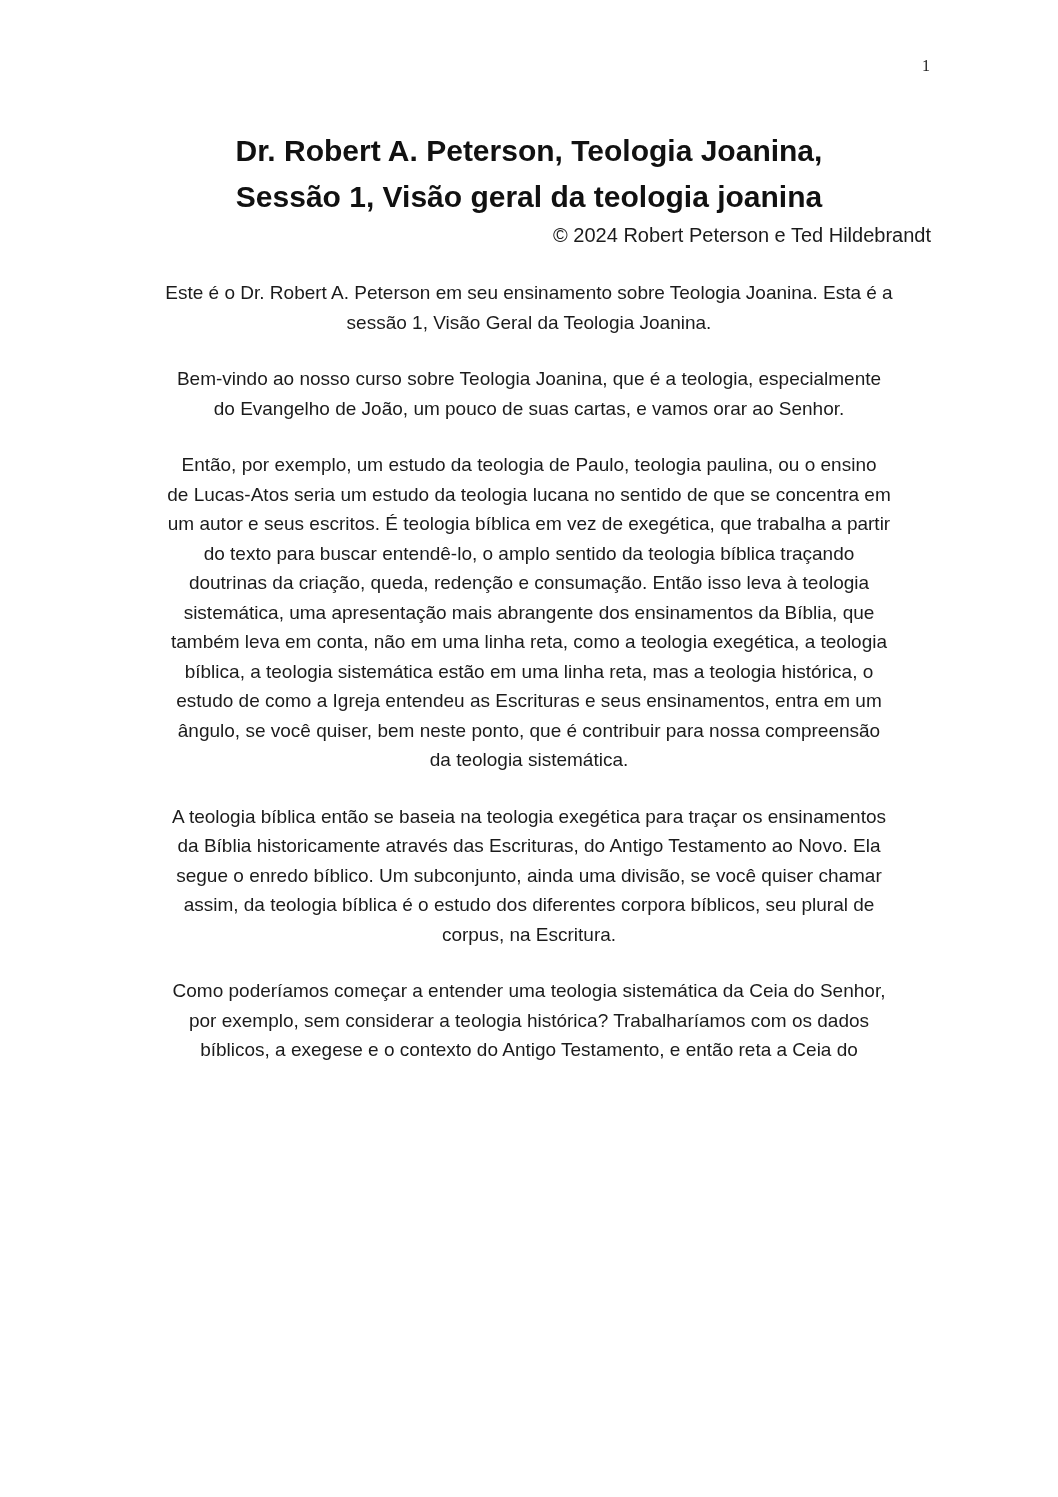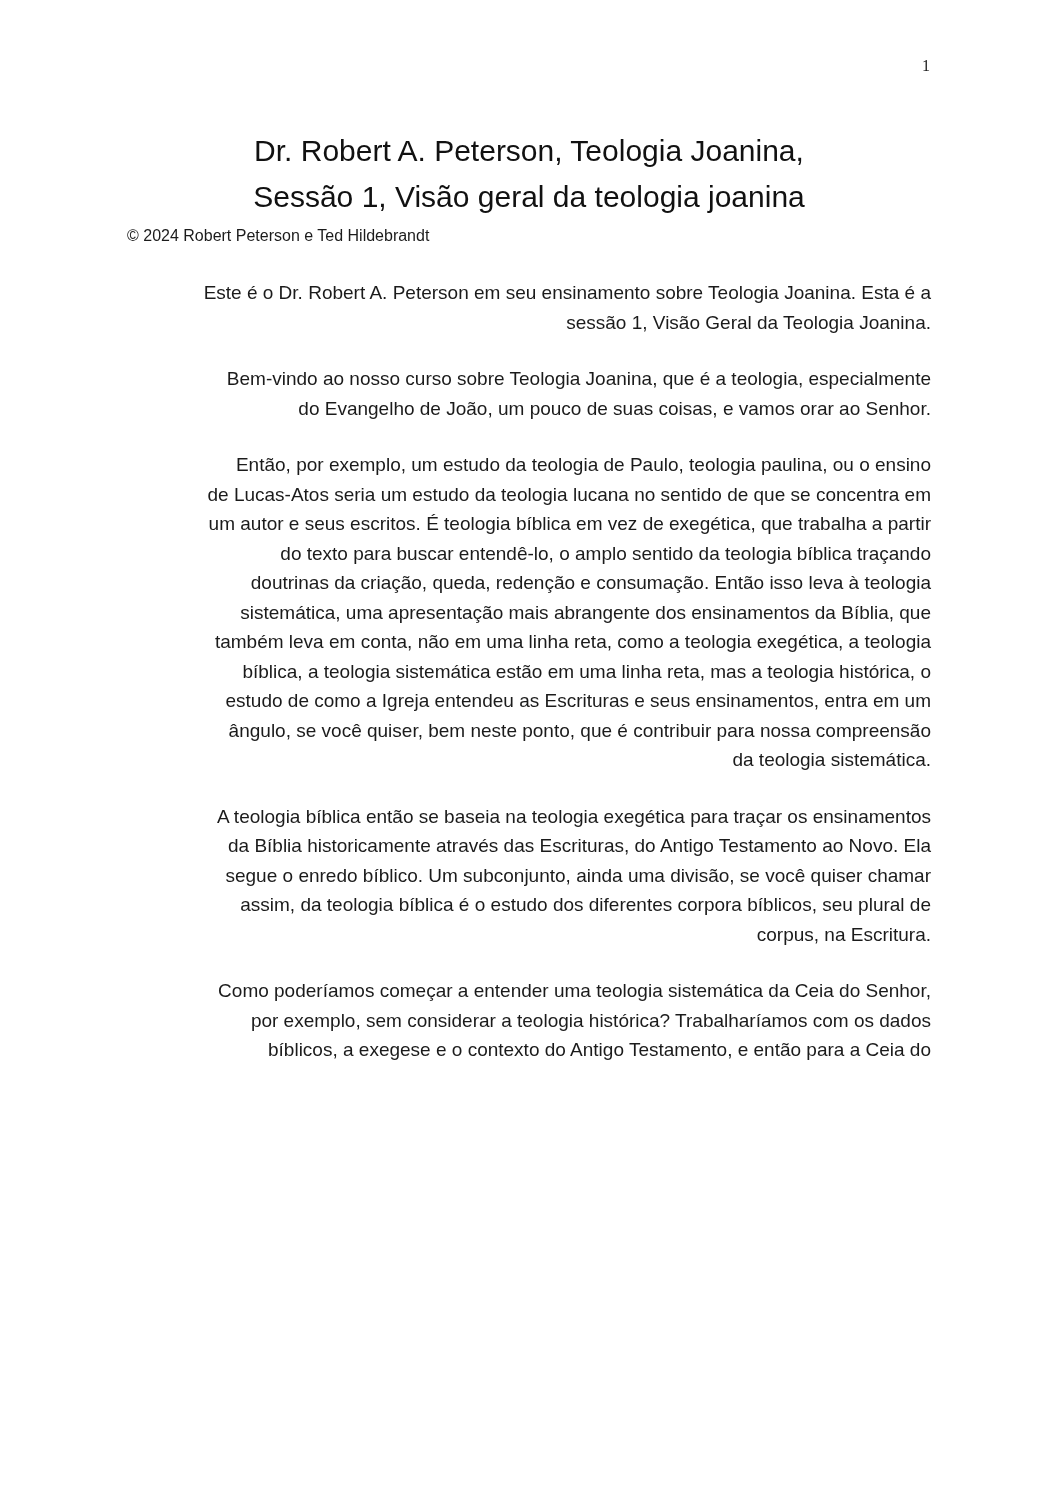--- a/index.html
+++ b/index.html
@@ -25,38 +25,38 @@
     color: #1b1b1b;
   }
   .content {
     width: 804px;
     margin: 0 auto;
     padding-top: 128px;
   }
   .doc-title {
     margin: 0;
     font-size: 30px;
-    font-weight: 400;
+    font-weight: 700;
     line-height: 46px;
     text-align: center;
     white-space: pre-line;
     color: #111111;
   }
   .doc-copyright {
     margin: 2px 0 0 0;
-    font-size: 16px;
+    font-size: 20px;
     line-height: 27px;
-    text-align: left;
+    text-align: right;
   }
   .doc-body p {
     margin: 27px 0 0 0;
     font-size: 19px;
     line-height: 29.5px;
     white-space: pre;
-    text-align: right;
+    text-align: center;
   }
   .doc-body p:first-child {
     margin-top: 29px;
   }
 </style>
 </head>
 <body>
 
 <div class="page">
 
@@ -66,36 +66,36 @@
 
     <h1 class="doc-title">Dr. Robert A. Peterson, Teologia Joanina,
 Sessão 1, Visão geral da teologia joanina</h1>
 
     <div class="doc-copyright">© 2024 Robert Peterson e Ted Hildebrandt</div>
 
     <div class="doc-body">
       <p>Este é o Dr. Robert A. Peterson em seu ensinamento sobre Teologia Joanina. Esta é a
 sessão 1, Visão Geral da Teologia Joanina.</p>
       <p>Bem-vindo ao nosso curso sobre Teologia Joanina, que é a teologia, especialmente
-do Evangelho de João, um pouco de suas coisas, e vamos orar ao Senhor.</p>
+do Evangelho de João, um pouco de suas cartas, e vamos orar ao Senhor.</p>
       <p>Então, por exemplo, um estudo da teologia de Paulo, teologia paulina, ou o ensino
 de Lucas-Atos seria um estudo da teologia lucana no sentido de que se concentra em
 um autor e seus escritos. É teologia bíblica em vez de exegética, que trabalha a partir
 do texto para buscar entendê-lo, o amplo sentido da teologia bíblica traçando
 doutrinas da criação, queda, redenção e consumação. Então isso leva à teologia
 sistemática, uma apresentação mais abrangente dos ensinamentos da Bíblia, que
 também leva em conta, não em uma linha reta, como a teologia exegética, a teologia
 bíblica, a teologia sistemática estão em uma linha reta, mas a teologia histórica, o
 estudo de como a Igreja entendeu as Escrituras e seus ensinamentos, entra em um
 ângulo, se você quiser, bem neste ponto, que é contribuir para nossa compreensão
 da teologia sistemática.</p>
       <p>A teologia bíblica então se baseia na teologia exegética para traçar os ensinamentos
 da Bíblia historicamente através das Escrituras, do Antigo Testamento ao Novo. Ela
 segue o enredo bíblico. Um subconjunto, ainda uma divisão, se você quiser chamar
 assim, da teologia bíblica é o estudo dos diferentes corpora bíblicos, seu plural de
 corpus, na Escritura.</p>
       <p>Como poderíamos começar a entender uma teologia sistemática da Ceia do Senhor,
 por exemplo, sem considerar a teologia histórica? Trabalharíamos com os dados
-bíblicos, a exegese e o contexto do Antigo Testamento, e então para a Ceia do</p>
+bíblicos, a exegese e o contexto do Antigo Testamento, e então reta a Ceia do</p>
     </div>
 
   </div>
 </div>
 
 </body></html>

